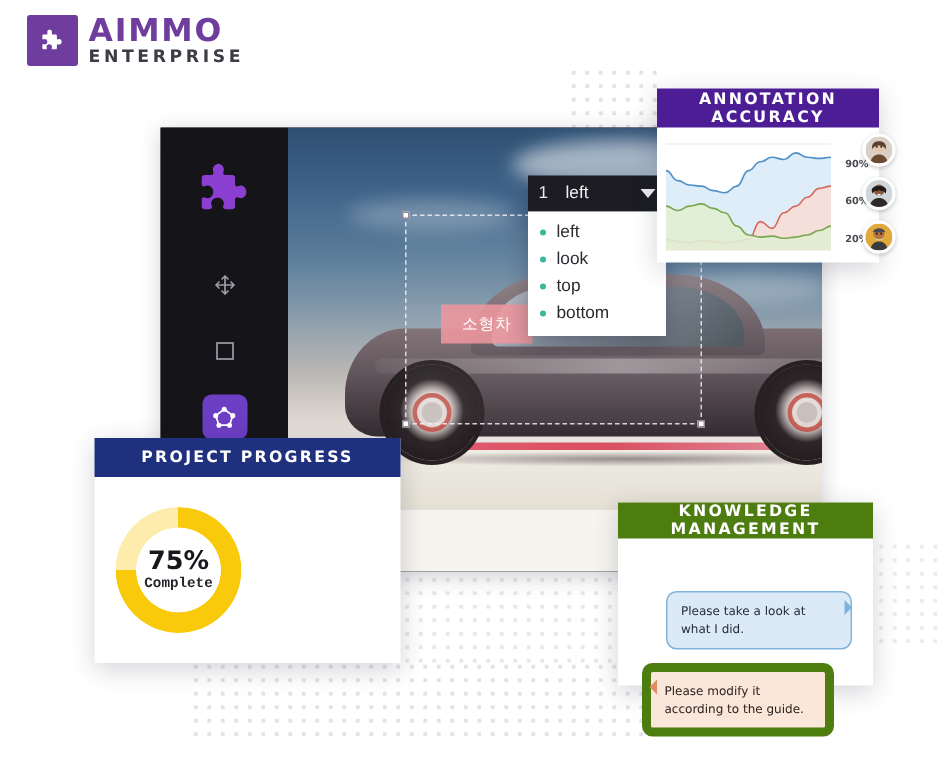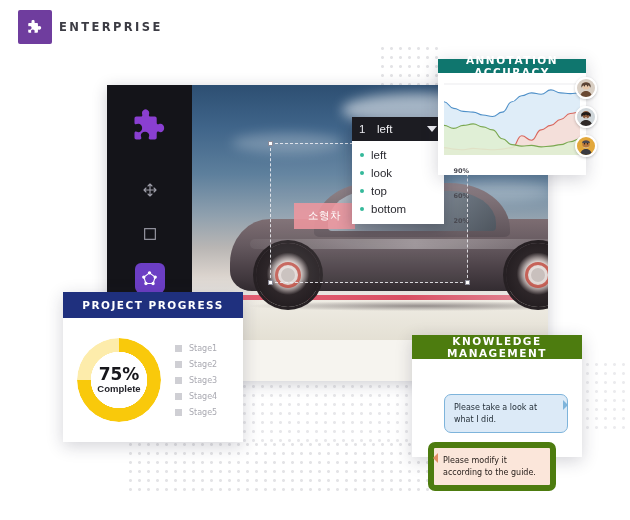--- a/index.html
+++ b/index.html
@@ -203,56 +203,56 @@
   }
   .card-head {
     color: #fff; font-size: 10.5px; font-weight: 700;
     letter-spacing: 1.5px; text-align: center;
     display: flex; align-items: center; justify-content: center;
     font-family: "DejaVu Sans", sans-serif;
   }
 
   
   #card-accuracy { left: 438px; top: 59px; width: 148px; height: 116px; }
-  #acc-head { height: 14px; background: #0f766e; }
-  #acc-body { position: relative; height: 106px; padding: 8px 6px 6px 6px; display: flex; flex-direction: column; }
+  #acc-head { height: 26px; background: #4c1d95; }
+  #acc-body { position: relative; height: 106px; padding: 8px 6px 6px 6px; display: flex; }
   #acc-chart { position: relative; flex: 1; height: 74px; }
   #acc-axis {
     width: 26px; position: relative; height: 74px;
     font-size: 6.5px; color: #4a4a52; font-weight: 700;
     font-family: "DejaVu Sans", sans-serif;
   }
   .acc-tick { position: absolute; right: 1px; }
   #acc-avatars {
     position: absolute; right: -11px; top: 4px;
     display: flex; flex-direction: column; gap: 7px; z-index: 2;
   }
   .avatar {
     width: 22px; height: 22px; border-radius: 50%;
     border: 2px solid #fff; overflow: hidden;
     box-shadow: 0 1px 3px rgba(0,0,0,.22);
   }
 
   
-  #card-progress { left: 63px; top: 292px; width: 180px; height: 150px; }
+  #card-progress { left: 63px; top: 292px; width: 204px; height: 150px; }
   #prog-head { height: 26px; background: #1f307e; }
   #prog-body { display: flex; align-items: center; height: 124px; padding: 0 10px; }
   #donut-wrap { position: relative; width: 84px; height: 84px; margin-left: 4px; }
   #donut {
     width: 84px; height: 84px; border-radius: 50%;
     background: conic-gradient(#f9c90b 0deg 270deg, #fdecab 270deg 360deg);
     -webkit-mask: radial-gradient(circle, transparent 28px, #000 28.5px);
             mask: radial-gradient(circle, transparent 28px, #000 28.5px);
   }
   #donut-label {
     position: absolute; inset: 0; display: flex; flex-direction: column;
     align-items: center; justify-content: center; line-height: 1.1;
   }
   #donut-pct { font-size: 17px; font-weight: 700; color: #17171c; font-family: "DejaVu Sans", sans-serif; }
-  #donut-word { font-size: 9.5px; font-weight: 700; color: #24242a; font-family: Liberation Sans, sans-serif; }
+  #donut-word { font-size: 9.5px; font-weight: 700; color: #24242a; font-family: Liberation Mono, monospace; }
   #stage-list { margin-left: 14px; display: flex; flex-direction: column; gap: 7px; }
   .stage-row { display: flex; align-items: center; gap: 7px; }
   .stage-box { width: 7px; height: 7px; background: #cfcfd4; flex: none; }
   .stage-txt { font-size: 8px; color: #a9a9b1; font-family: "DejaVu Sans", sans-serif; }
 
   
   #card-knowledge { left: 412px; top: 335px; width: 170px; height: 122px; }
   #know-head { height: 24px; background: #4d7c0f; }
   #know-body { padding: 11px 10px 0 10px; margin-top: 24px; }
   .bubble {
@@ -287,20 +287,21 @@
   <div class="dotgrid" id="dots-bottomleft"></div>
   <div class="dotgrid" id="dots-rightlow"></div>
 
   <div id="brand">
     <div id="brand-mark">
       <svg width="20" height="20" viewBox="0 0 24 24" aria-hidden="true">
         <path fill="#ffffff" d="M9.4 3.2c1.3 0 2.2.9 2.2 2 0 .5-.2.8-.2 1.2 0 .4.3.7.8.7h2.3c.6 0 1 .4 1 1v2.2c0 .5.3.8.7.8.4 0 .7-.3 1.2-.3 1.1 0 2 .9 2 2.2s-.9 2.2-2 2.2c-.5 0-.8-.3-1.2-.3-.4 0-.7.3-.7.8v2.3c0 .6-.4 1-1 1h-2.4c-.5 0-.8-.3-.8-.7 0-.4.3-.8.3-1.3 0-1.1-.9-2-2.2-2s-2.2.9-2.2 2c0 .5.3.9.3 1.3 0 .4-.3.7-.8.7H4.9c-.6 0-1-.4-1-1v-2.3c0-.5.3-.8.7-.8.4 0 .8.3 1.3.3 1.1 0 2-.9 2-2.2s-.9-2.2-2-2.2c-.5 0-.9.3-1.3.3-.4 0-.7-.3-.7-.8V8.1c0-.6.4-1 1-1h2.3c.5 0 .8-.3.8-.7 0-.4-.2-.7-.2-1.2 0-1.1.9-2 2.2-2z"></path>
       </svg>
     </div>
     <div id="brand-text">
+      <div id="brand-name">AIMMO</div>
       <div id="brand-sub">ENTERPRISE</div>
     </div>
   </div>
 
   <div id="workspace">
 
     <div id="canvas-photo">
       <div class="cloud" id="cloud1"></div>
       <div class="cloud" id="cloud2"></div>
       <div class="cloud" id="cloud3"></div>
@@ -462,42 +463,20 @@
   <div class="card" id="card-progress">
     <div class="card-head" id="prog-head">PROJECT PROGRESS</div>
     <div id="prog-body">
       <div id="donut-wrap">
         <div id="donut"></div>
         <div id="donut-label">
           <span id="donut-pct">75%</span>
           <span id="donut-word">Complete</span>
         </div>
       </div>
-      <div id="stage-list">
-        <div class="stage-row">
-          <span class="stage-box"></span>
-          <span class="stage-txt">Stage1</span>
-        </div>
-        <div class="stage-row">
-          <span class="stage-box"></span>
-          <span class="stage-txt">Stage2</span>
-        </div>
-        <div class="stage-row">
-          <span class="stage-box"></span>
-          <span class="stage-txt">Stage3</span>
-        </div>
-        <div class="stage-row">
-          <span class="stage-box"></span>
-          <span class="stage-txt">Stage4</span>
-        </div>
-        <div class="stage-row">
-          <span class="stage-box"></span>
-          <span class="stage-txt">Stage5</span>
-        </div>
-      </div>
     </div>
   </div>
 
   <div class="card" id="card-knowledge">
     <div class="card-head" id="know-head">KNOWLEDGE MANAGEMENT</div>
     <div id="know-body">
       <div class="bubble" id="bubble-in">Please take a look at what I did.</div>
       <div class="bubble" id="bubble-out">Please modify it according to the guide.</div>
     </div>
   </div>

